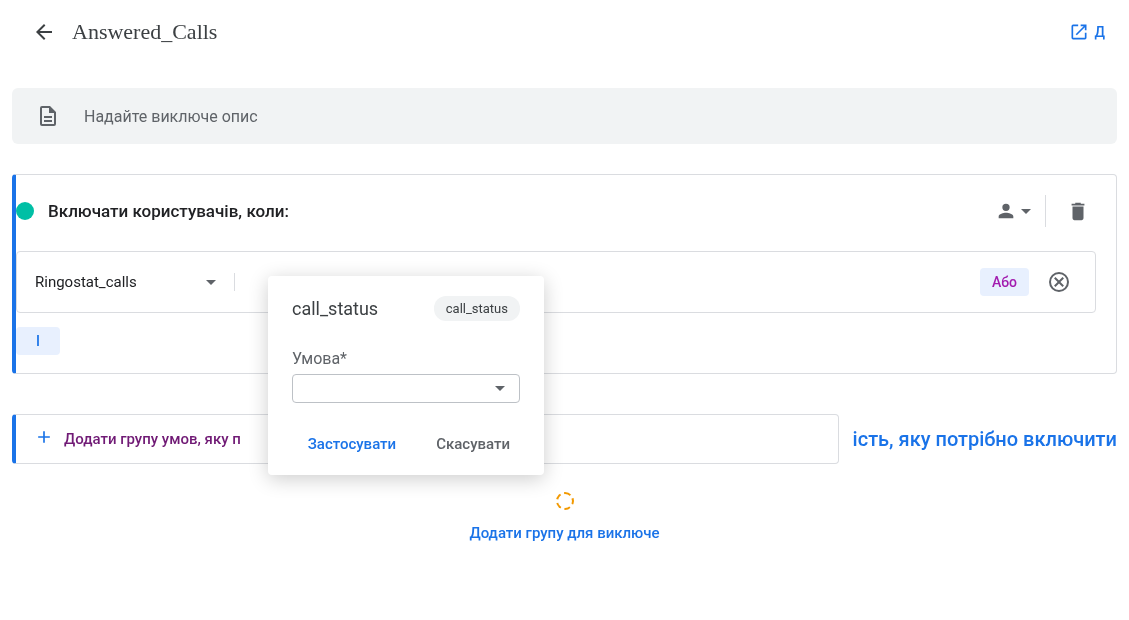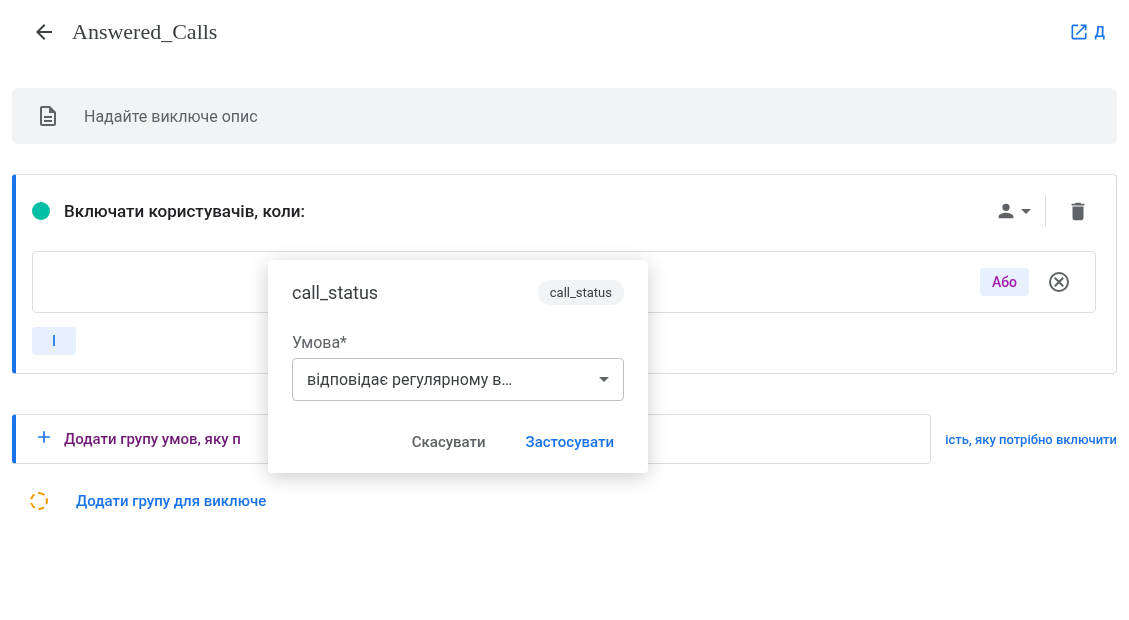--- a/index.html
+++ b/index.html
@@ -70,21 +70,21 @@
       gap: 24px;
       margin-bottom: 28px;
     }
     .desc-bar svg { width: 24px; height: 24px; fill: #5f6368; }
     .desc-bar-text { color: #5f6368; font-size: 16px; }
 
     .include-card {
       border: 1px solid #dadce0;
       border-left: 4px solid #1a73e8;
       border-radius: 4px;
-      padding: 18px 20px 18px 16px;
+      padding: 18px 20px 18px 0;
       margin-bottom: 40px;
       background: #fff;
       margin-top: 30px;
     }
     .include-header {
       display: flex;
       align-items: center;
       margin-bottom: 22px;
     }
     .teal-dot {
@@ -190,49 +190,50 @@
       gap: 10px;
       flex: 1;
       color: #701a75;
       font-size: 15px;
       font-weight: 500;
       cursor: pointer;
     }
     .plus-icon svg { width: 20px; height: 20px; fill: #1a73e8; }
     .link-text-right {
       color: #1a73e8;
-      font-size: 13px;
+      font-size: 20px;
       font-weight: 500;
       padding: 12px 0;
       cursor: pointer;
     }
 
     .exclude-row {
       display: flex;
       align-items: center;
-      gap: 28px;
+      gap: 14px;
       padding: 0 18px;
       color: #1a73e8;
       font-size: 15px;
       font-weight: 500;
       cursor: pointer;
+      flex-direction: column;
     }
     .dashed-circle {
       width: 18px;
       height: 18px;
       border: 2px dashed #f29900;
       border-radius: 50%;
     }
 
     
     .popover {
       position: absolute;
       left: 268px;
-      top: 260px;
-      width: 380px;
+      top: 276px;
+      width: 276px;
       background: #fff;
       border-radius: 4px;
       box-shadow: 0 4px 20px rgba(0,0,0,0.2);
       padding: 20px 24px 14px 24px;
       z-index: 100;
     }
     .popover-header {
       display: flex;
       align-items: center;
       justify-content: space-between;
@@ -349,20 +350,24 @@
         <div class="divider-v"></div>
         <div class="icon-btn">
           <svg viewBox="0 0 24 24">
               <path d="M6 7h12v13a2 2 0 0 1-2 2H8a2 2 0 0 1-2-2V7zm9-4v1h4v2H5V4h4V3h6zM9 10h2v8H9zm4 0h2v8h-2z"></path>
             </svg>
         </div>
       </div>
     </div>
 
     <div class="condition-row">
+      <div class="event-select">
+        <span class="event-select-text">Ringostat_calls</span>
+        <div class="caret-down"></div>
+      </div>
       <div class="condition-actions">
         <div class="or-chip">Або</div>
         <div class="icon-btn remove-circle">
           <svg viewBox="0 0 24 24">
               <path d="M12 2a10 10 0 1 0 10 10A10 10 0 0 0 12 2zm0 18a8 8 0 1 1 8-8 8 8 0 0 1-8 8zm3.54-12.95L12 10.59 8.46 7.05 7.05 8.46 10.59 12l-3.54 3.54 1.41 1.41L12 13.41l3.54 3.54 1.41-1.41L13.41 12l3.54-3.54z"></path>
             </svg>
         </div>
       </div>
     </div>
 
@@ -386,20 +391,19 @@
 
 </div>
 
 <div class="popover">
   <div class="popover-header">
     <div class="popover-title">call_status</div>
     <div class="chip">call_status</div>
   </div>
   <div class="field-label">Умова*</div>
   <div class="select-box">
-    <span>відповідає регулярному в…</span>
     <div class="caret-down"></div>
   </div>
   <div class="popover-actions">
+    <button class="text-btn btn-apply">Застосувати</button>
     <button class="text-btn btn-cancel">Скасувати</button>
-    <button class="text-btn btn-apply">Застосувати</button>
   </div>
 </div>
 
 </body></html>

